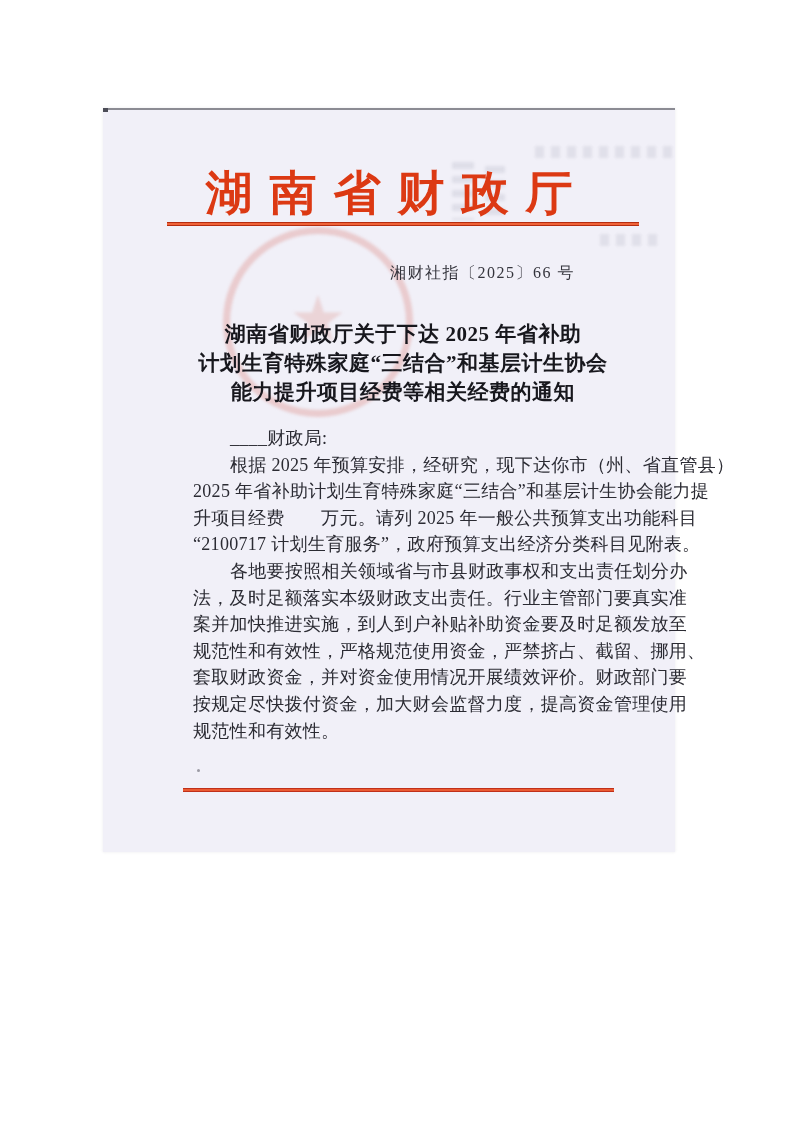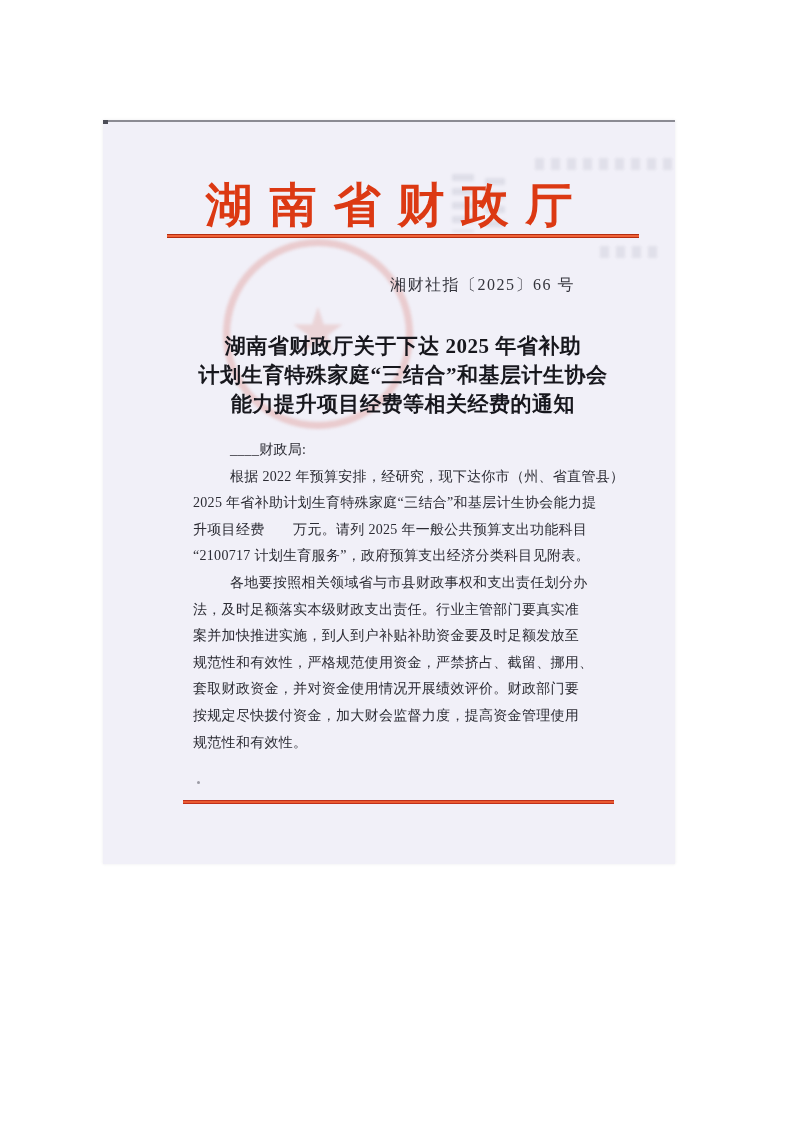--- a/index.html
+++ b/index.html
@@ -8,21 +8,21 @@
     --paper:#f1f0f8;
     --body-text:#2b2b33;
   }
   *{box-sizing:border-box;}
   html,body{margin:0;padding:0;}
   body{
     width:793px;height:1122px;background:#ffffff;position:relative;overflow:hidden;
     font-family:"Liberation Serif","DejaVu Serif",serif;
   }
   .page{
-    position:absolute;left:103px;top:120px;width:572px;height:744px;
+    position:absolute;left:103px;top:108px;width:572px;height:744px;
     background:var(--paper);
     border-top:2px solid #8b8b93;
     box-shadow:0 0 3px rgba(60,60,80,0.10);
   }
   
   .agency{
     position:absolute;top:52px;left:0;width:100%;
     text-align:center;white-space:nowrap;
     font-size:47px;font-weight:bold;color:var(--header-red);
     letter-spacing:17px;text-indent:17px;
@@ -37,21 +37,21 @@
   }
   
   .title{
     position:absolute;top:197px;left:28px;width:544px;
     text-align:center;font-size:21px;font-weight:bold;color:#17171d;
     line-height:29px;letter-spacing:0.5px;margin-top:13px;
   }
   
   .body-block{
     position:absolute;top:315px;left:90px;width:440px;
-    font-size:14px;line-height:26.6px;color:var(--body-text);
+    font-size:18px;line-height:26.6px;color:var(--body-text);
     letter-spacing:0.3px;
   }
   .bline{white-space:nowrap;}
   .indent{text-indent:37px;}
   .rule-bottom{
     position:absolute;top:678px;left:80px;width:431px;height:4px;
     background:linear-gradient(to bottom,#c0301a 0 1px,#ea5a32 1px 3px,#c0301a 3px 4px);
   }
   
   .seal{
@@ -104,21 +104,21 @@
   <div class="title">
     <div>湖南省财政厅关于下达 2025 年省补助</div>
     <div>计划生育特殊家庭“三结合”和基层计生协会</div>
     <div>能力提升项目经费等相关经费的通知</div>
   </div>
 
   <div class="body-block">
     <div class="bline indent">____财政局:</div>
 
     <div>
-      <div class="bline indent">根据 2022 年预算安排，经研究，现下达你市（州、省直管县）</div>
+      <div class="bline indent">根据 2025 年预算安排，经研究，现下达你市（州、省直管县）</div>
       <div class="bline">2025 年省补助计划生育特殊家庭“三结合”和基层计生协会能力提</div>
       <div class="bline">升项目经费　　万元。请列 2025 年一般公共预算支出功能科目</div>
       <div class="bline">“2100717 计划生育服务”，政府预算支出经济分类科目见附表。</div>
     </div>
 
     <div>
       <div class="bline indent">各地要按照相关领域省与市县财政事权和支出责任划分办</div>
       <div class="bline">法，及时足额落实本级财政支出责任。行业主管部门要真实准</div>
       <div class="bline">案并加快推进实施，到人到户补贴补助资金要及时足额发放至</div>
       <div class="bline">规范性和有效性，严格规范使用资金，严禁挤占、截留、挪用、</div>

